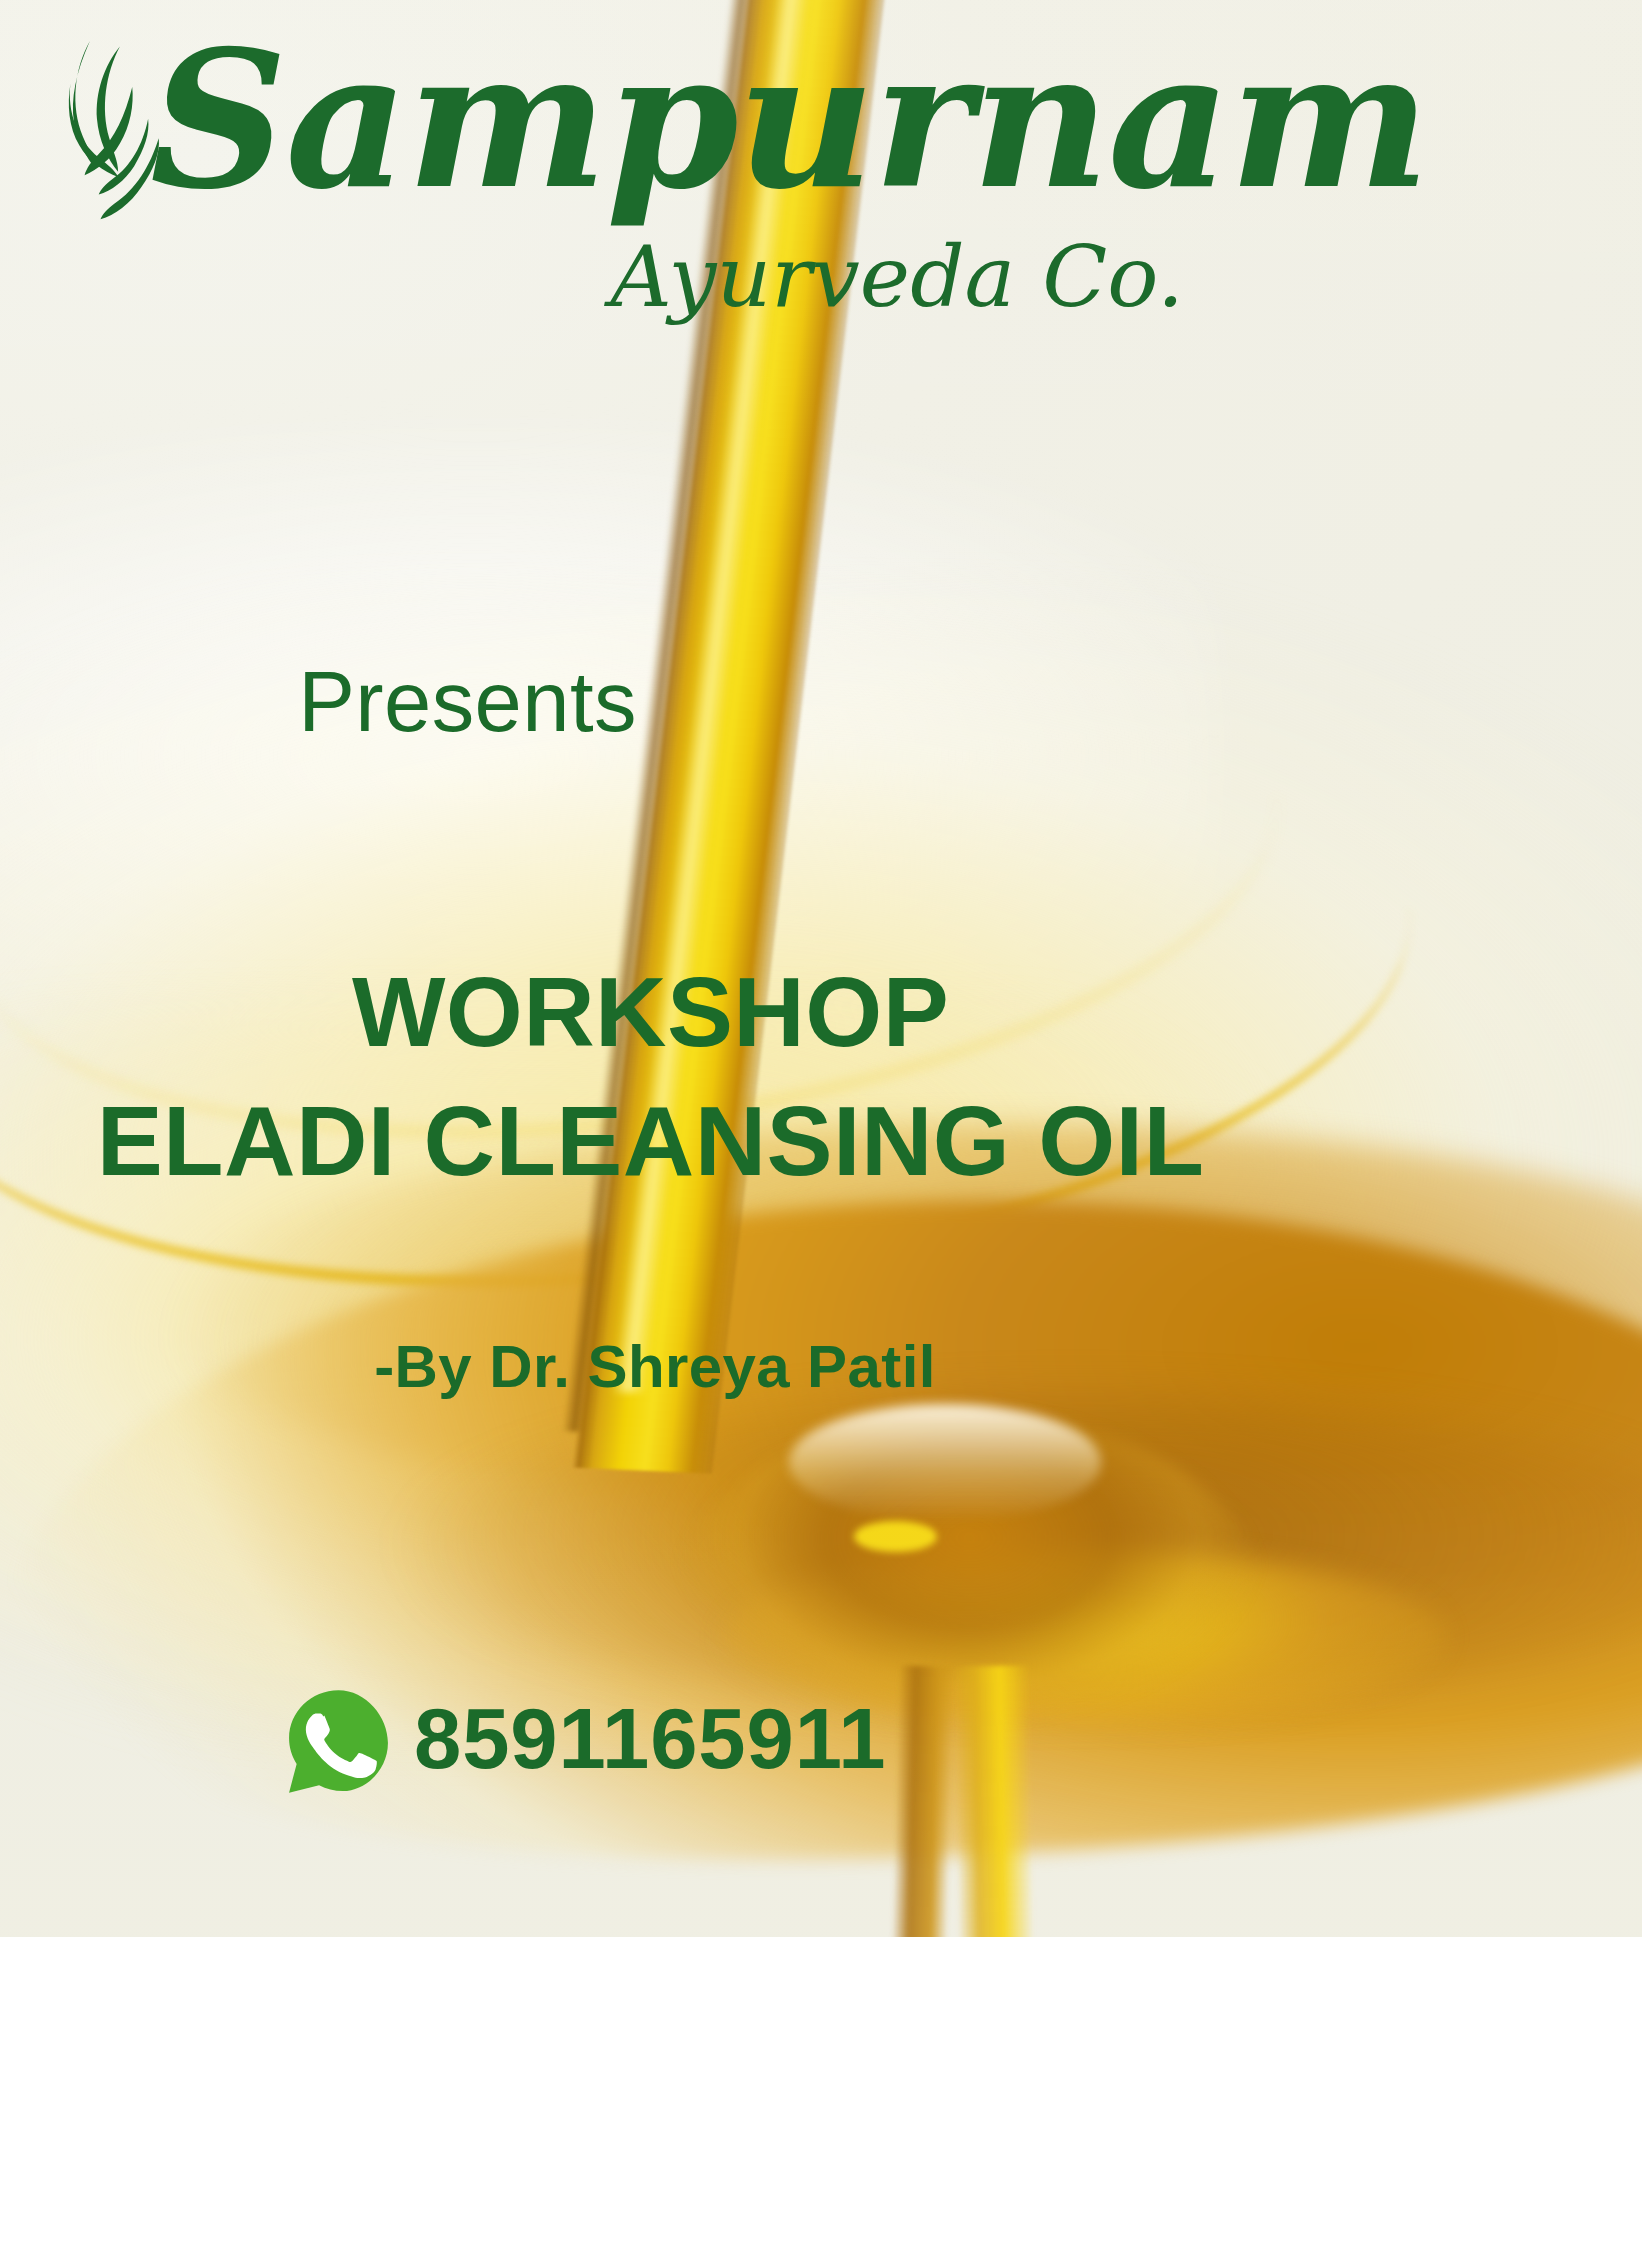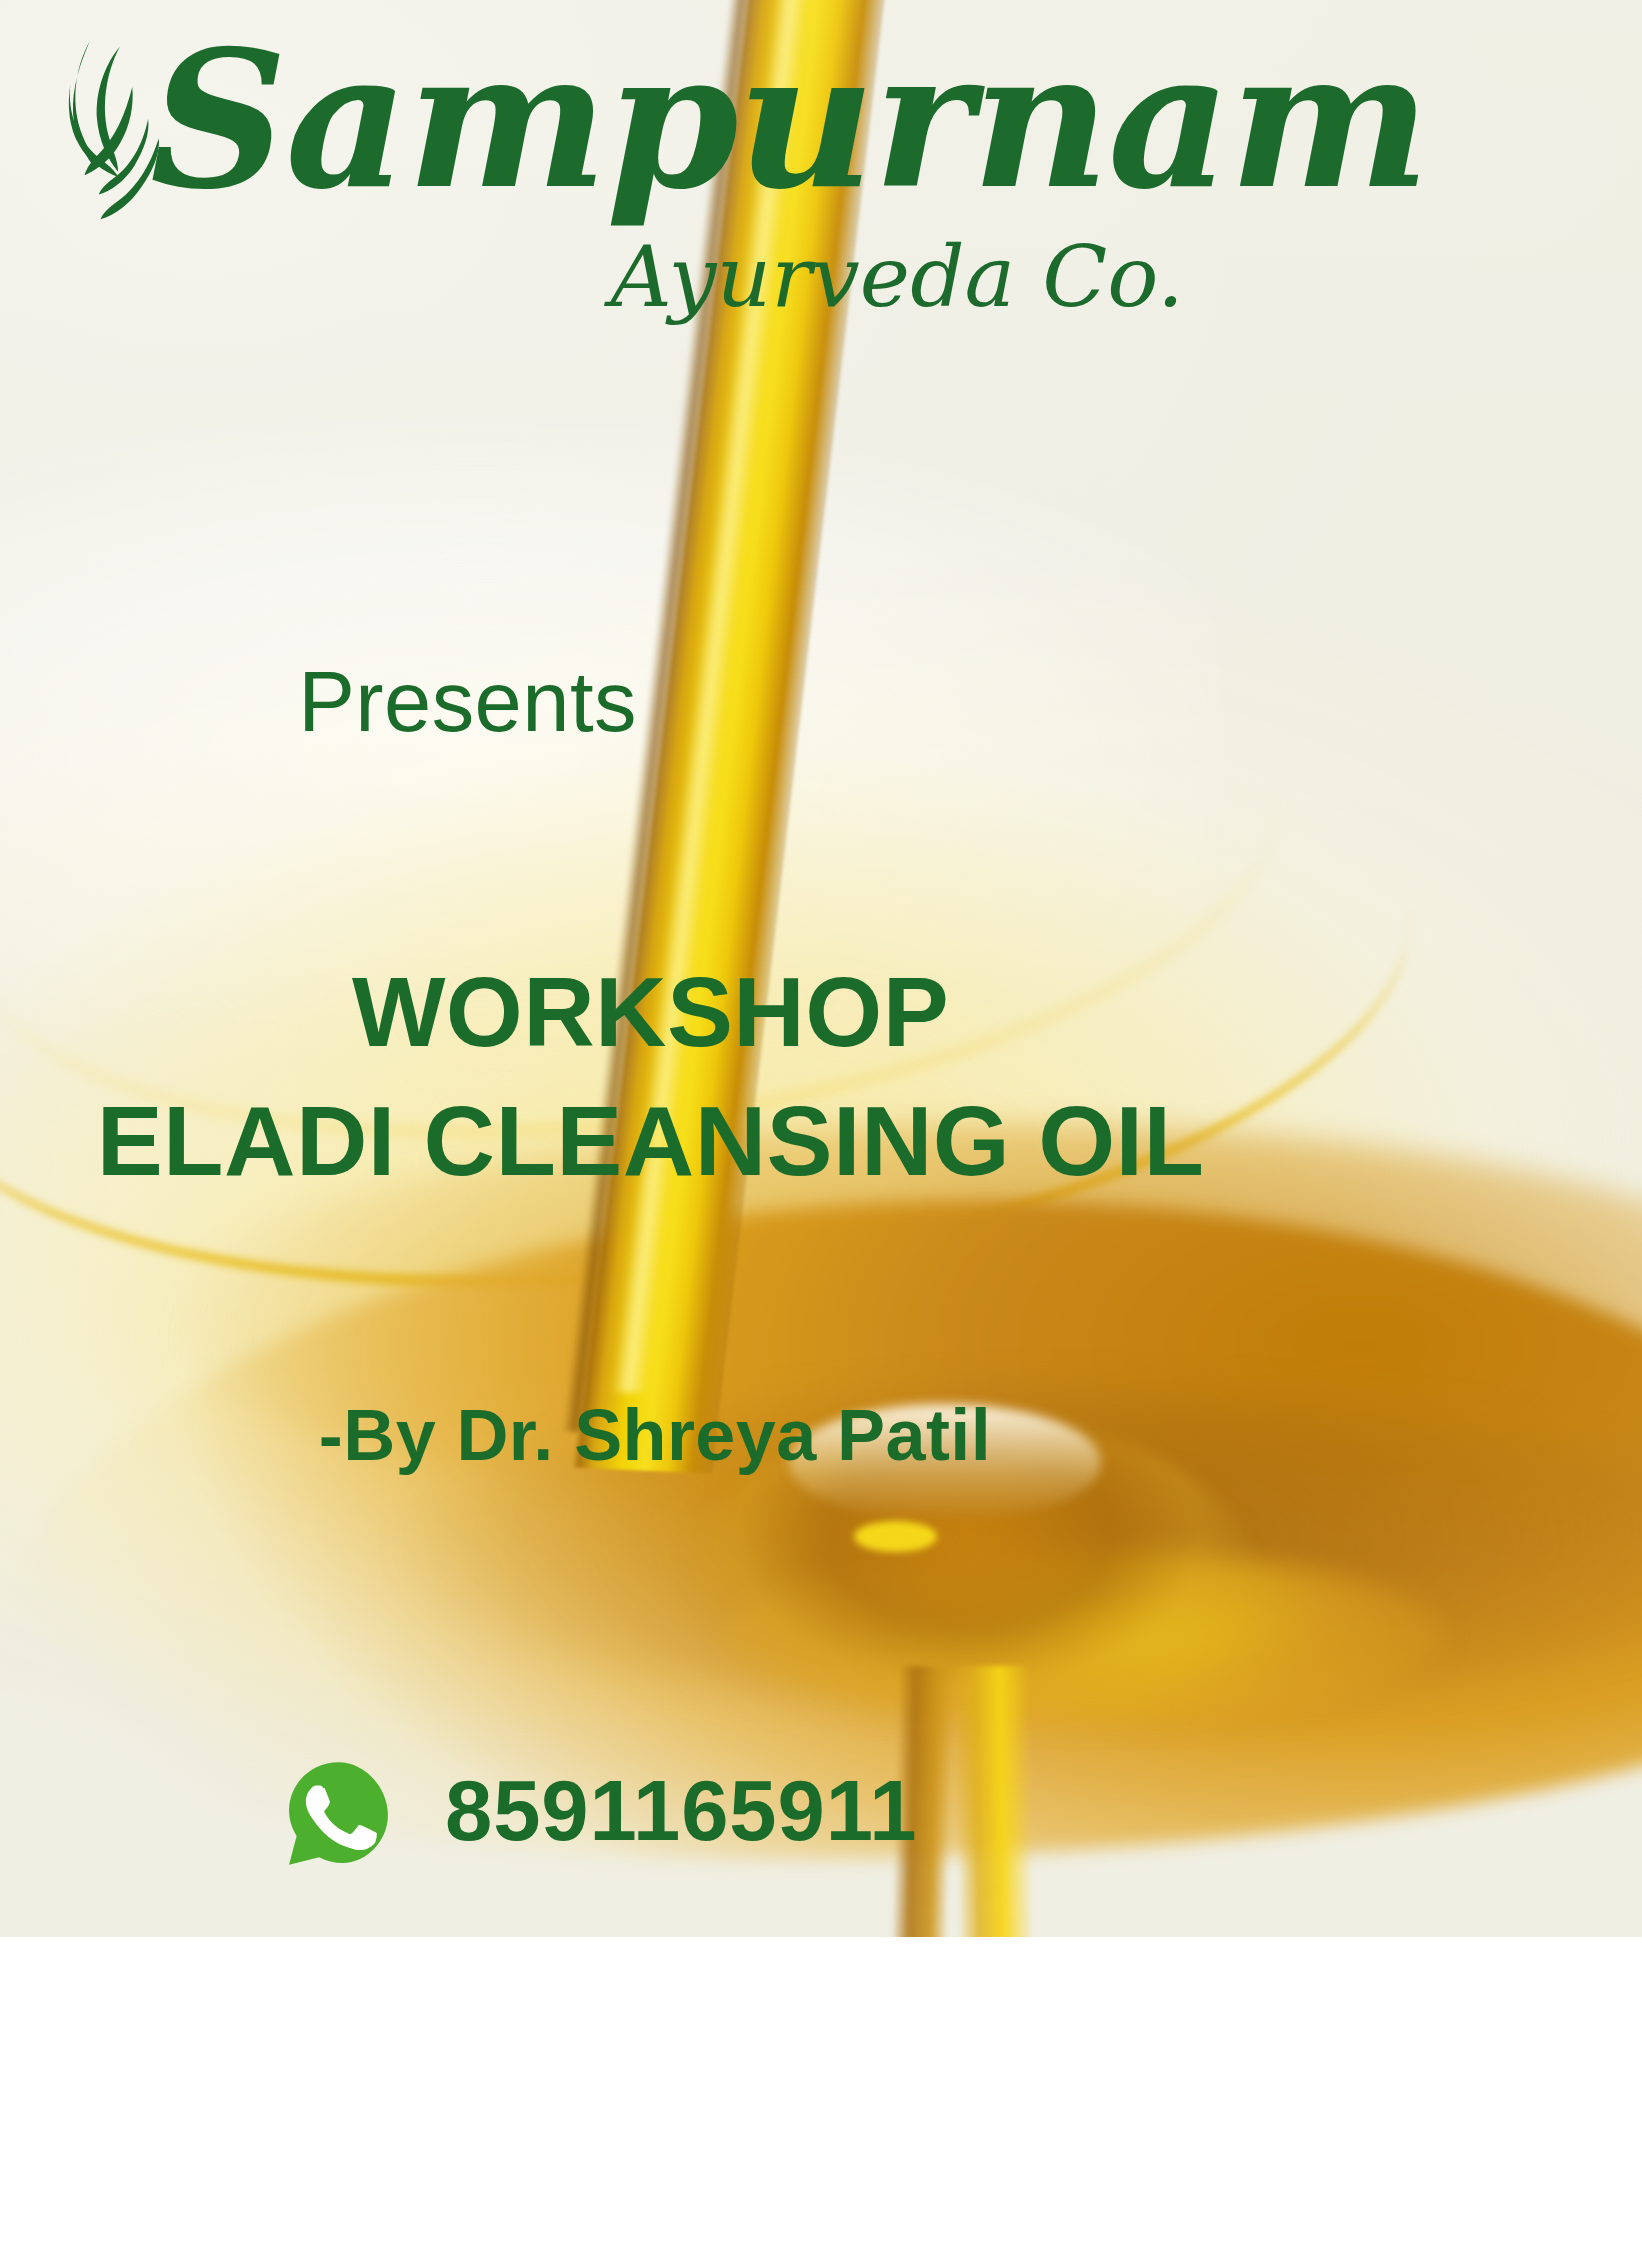--- a/index.html
+++ b/index.html
@@ -320,37 +320,37 @@
     font-weight: 700;
     line-height: 1.30;
     color: #1b6b2a;
     letter-spacing: 0.4px;
   }
 
   
   .byline {
     position: absolute;
     left: 0;
-    top: 1394px;
+    top: 1332px;
     width: 1310px;
     text-align: center;
-    font-size: 72px;
+    font-size: 60px;
     font-weight: 700;
     color: #1b6b2a;
     letter-spacing: 0.4px;
   }
 
   
   .contact {
     position: absolute;
     left: 282px;
-    top: 1757px;
+    top: 1685px;
     display: flex;
     align-items: center;
-    gap: 50px;
+    gap: 19px;
   }
   .wa-icon {
     width: 113px;
     height: 113px;
     flex: 0 0 auto;
   }
   .phone {
     font-size: 85px;
     font-weight: 700;
     color: #1b6b2a;

